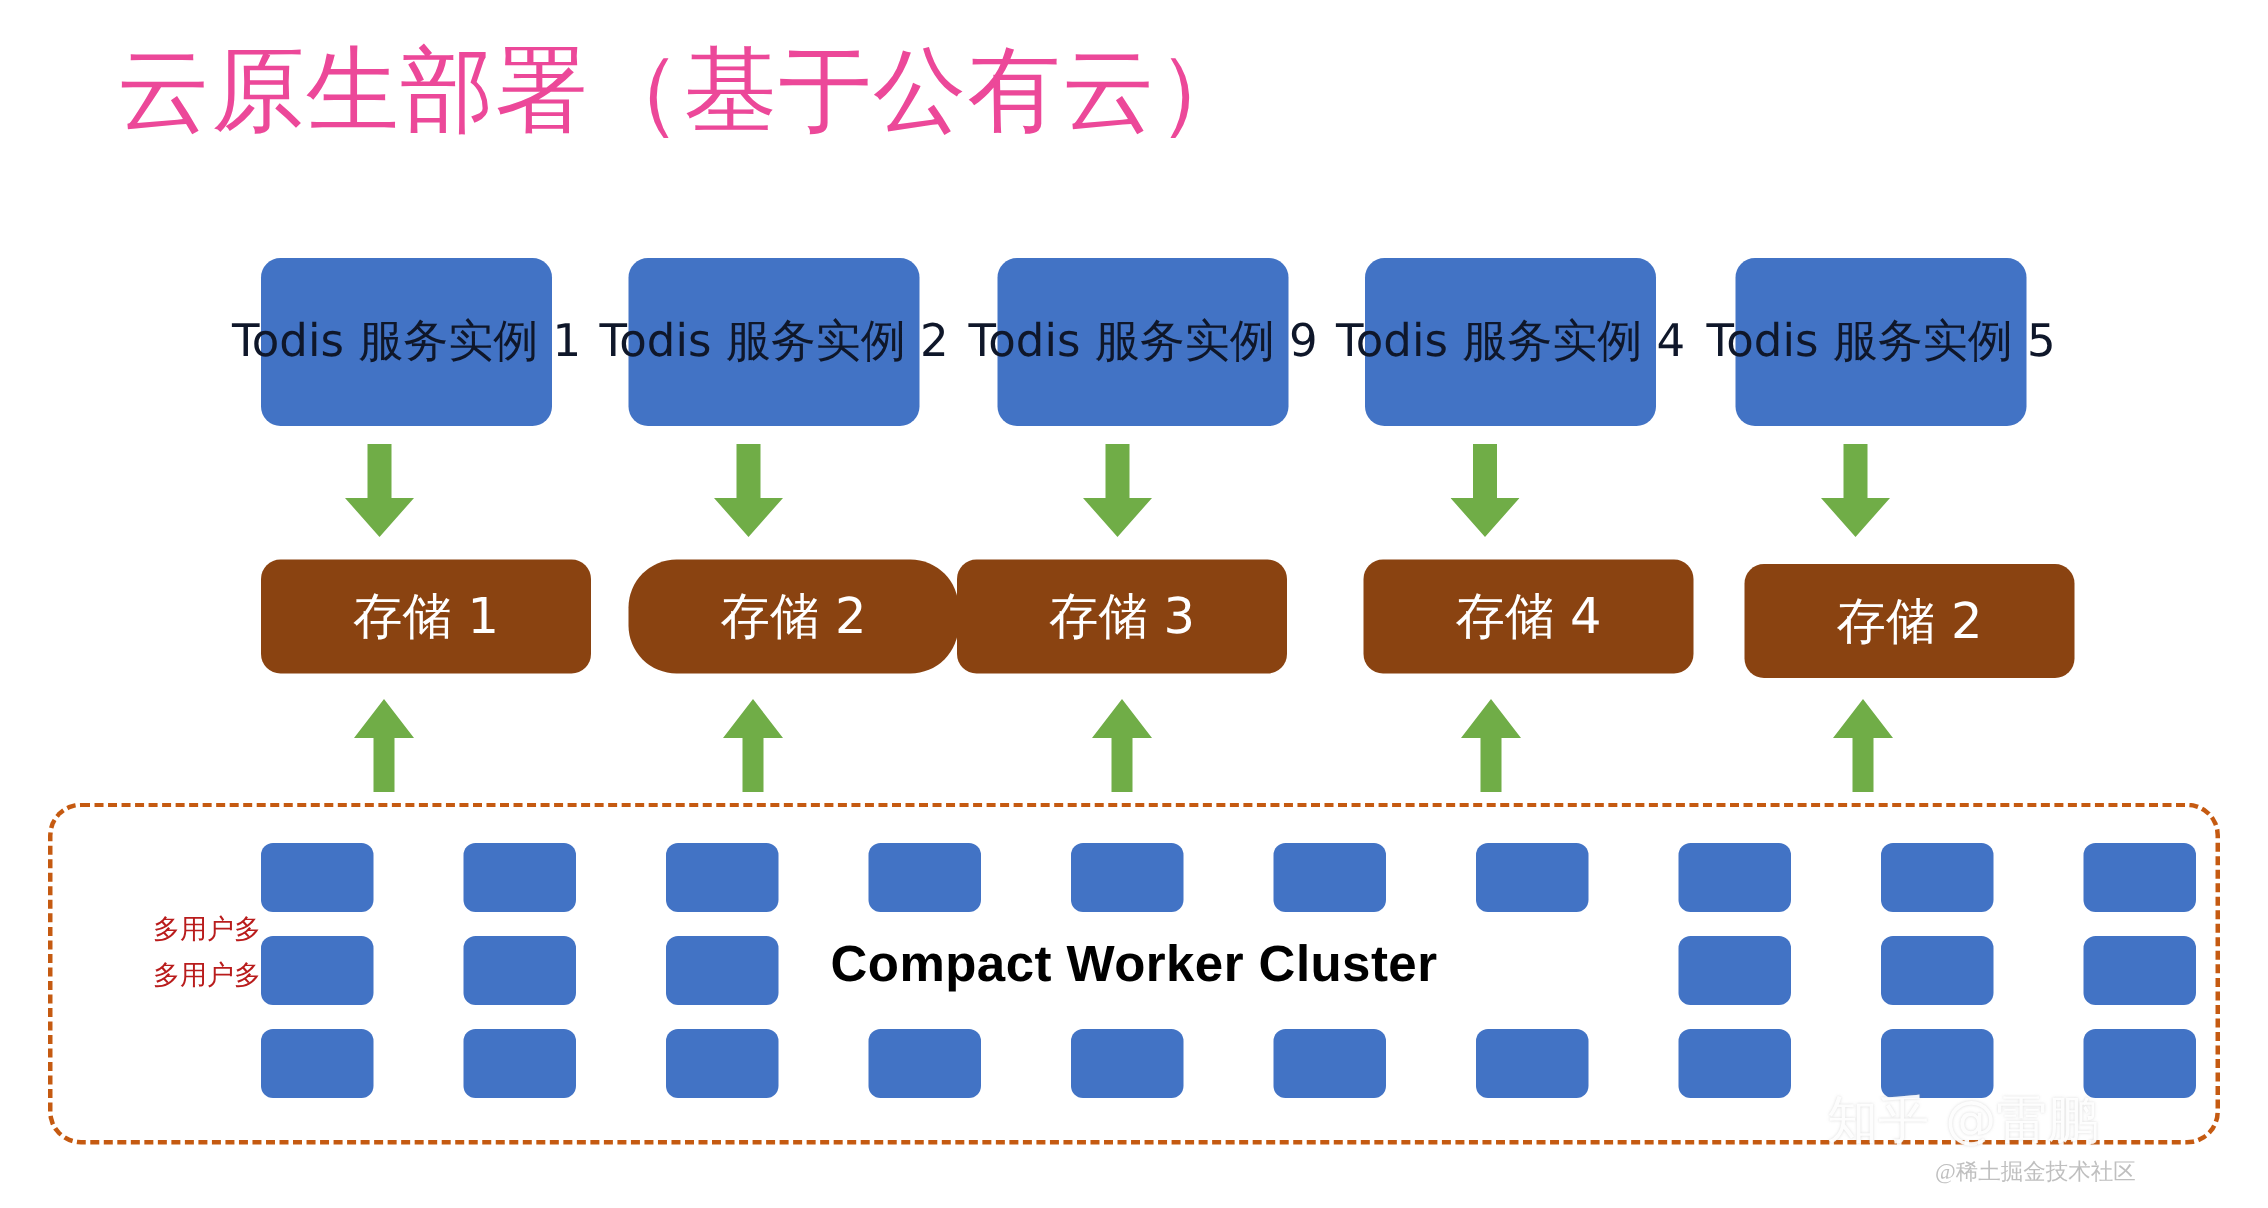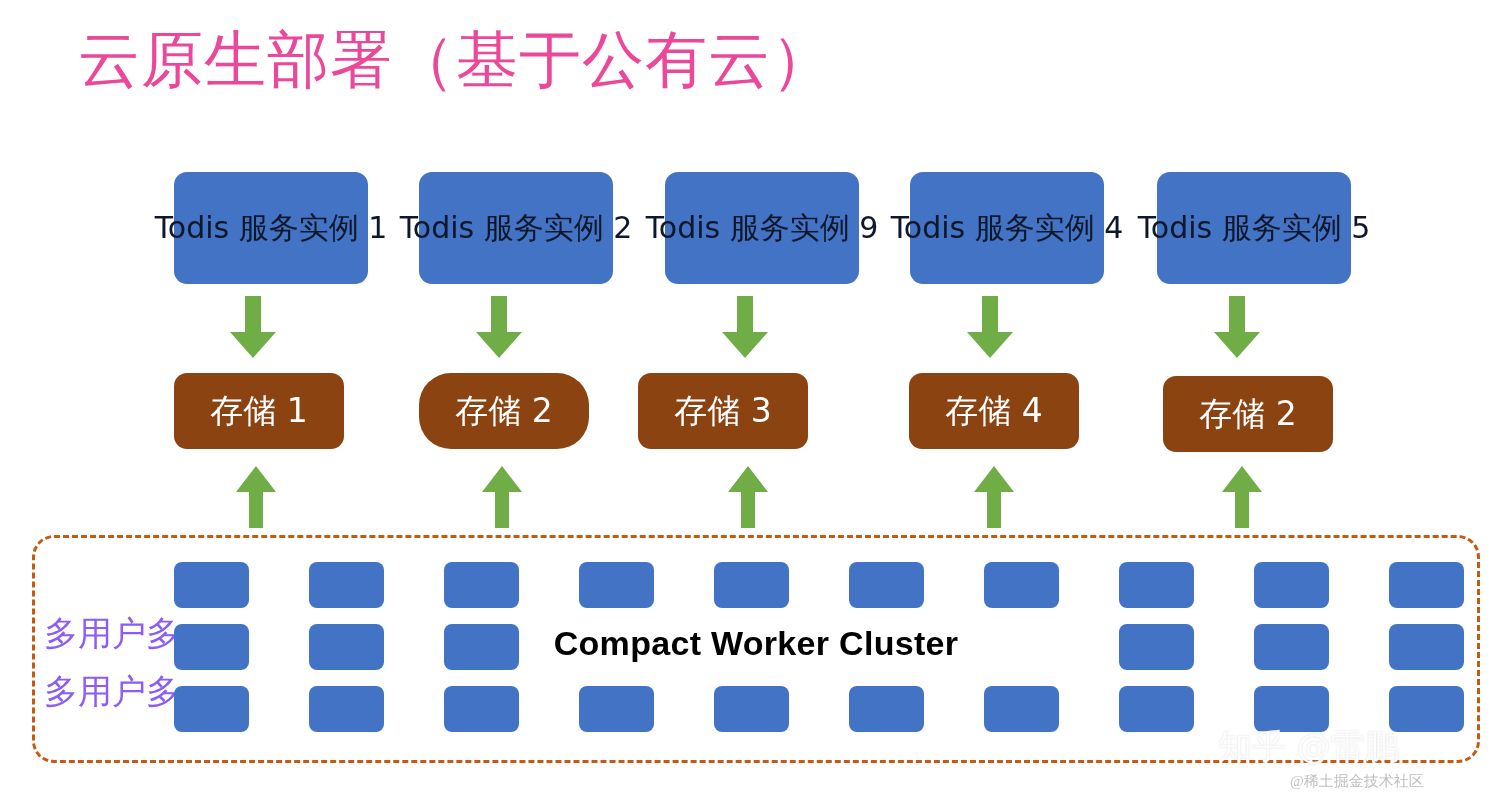--- a/index.html
+++ b/index.html
@@ -38,21 +38,21 @@
     line-height: 1.28;
     text-align: center;
     font-family: "DejaVu Sans", "Liberation Sans", sans-serif;
   }
   .svc-box .l1 { white-space: nowrap; }
   .svc-box .l2 { white-space: nowrap; }
 
   
   .sto-box {
     position: absolute;
-    width: 170px; height: 76px;
+    width: 220px; height: 76px;
     background: #8A4311;
     border-radius: 13px;
     color: #ffffff;
     display: flex;
     align-items: center;
     justify-content: center;
     font-size: 33px;
     white-space: nowrap;
     font-family: "DejaVu Sans", "Liberation Sans", sans-serif;
   }
@@ -68,24 +68,25 @@
     width: 1448px; height: 228px;
     border: 3px dashed #C55A11;
     border-radius: 22px;
     background: transparent;
   }
 
   .cluster-label {
     position: absolute;
     left: 44px; top: 605px;
     width: 130px;
-    font-size: 34px;
+    font-size: 18px;
     line-height: 1.7;
-    color: #8b5cf6;
-    font-family: "DejaVu Sans", "Liberation Sans", sans-serif;
+    color: #b91c1c;
+    font-family: "DejaVu Sans", "Liberation Sans", sans-serif;
+    text-align: right;
   }
   .cluster-label div { white-space: nowrap; }
 
   
   .worker-grid {
     position: absolute;
     left: 174px; top: 562px;
     width: 1290px; height: 176px;
   }
   .worker-row {

